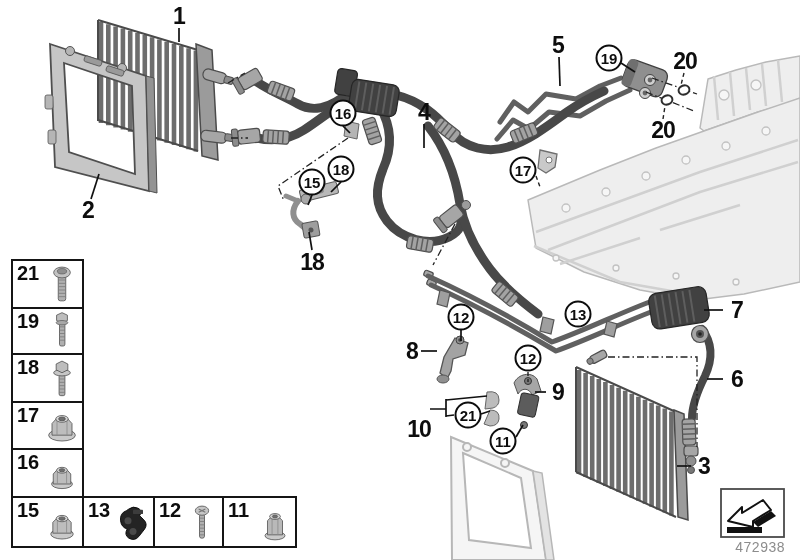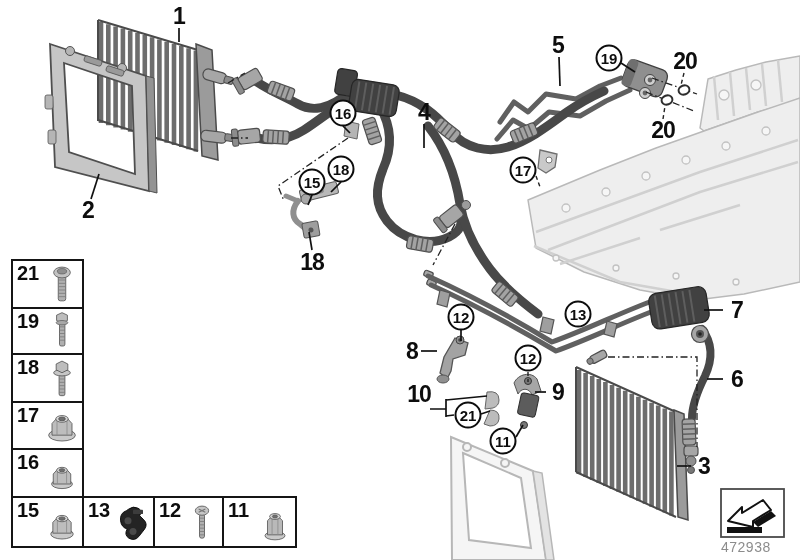--- a/index.html
+++ b/index.html
@@ -26,21 +26,21 @@
            white-space:nowrap;}
   .callout.plain{font-size:23px;letter-spacing:-1px;}
   .callout.circled{width:27px;height:27px;border:2.4px solid #0d0d0d;border-radius:50%;
            background:#fff;font-size:15px;display:flex;align-items:center;justify-content:center;
            box-sizing:border-box;}
   
   .pcell{position:absolute;background:#fff;border:2px solid #151515;box-sizing:border-box;}
   .pcell .num{position:absolute;left:4px;top:1px;font-weight:bold;font-size:20px;color:#0d0d0d;}
   .pcell .picon{position:absolute;right:1px;bottom:2px;width:38px;height:40px;}
   
-  #fig-number{position:absolute;left:721px;top:539px;width:64px;text-align:left;
+  #fig-number{position:absolute;left:721px;top:539px;width:64px;text-align:right;
            font-size:14px;color:#8c8c8c;letter-spacing:0.5px;}
 </style>
 </head>
 <body>
 
 <div id="stage">
 
 <svg id="art" width="800" height="560" viewBox="0 0 800 560">
 
   <defs>
@@ -365,21 +365,21 @@
 <div id="callouts">
       <div class="callout plain" style="left: 179px; top: 16px;">1</div>
       <div class="callout plain" style="left: 88px; top: 210px;">2</div>
       <div class="callout plain" style="left: 424px; top: 112px;">4</div>
       <div class="callout plain" style="left: 558px; top: 45px;">5</div>
       <div class="callout plain" style="left: 312px; top: 262px;">18</div>
       <div class="callout plain" style="left: 685px; top: 61px;">20</div>
       <div class="callout plain" style="left: 663px; top: 130px;">20</div>
       <div class="callout plain" style="left: 412px; top: 351px;">8</div>
       <div class="callout plain" style="left: 558px; top: 392px;">9</div>
-      <div class="callout plain" style="left: 419px; top: 394px;">10</div>
+      <div class="callout plain" style="left: 419px; top: 429px;">10</div>
       <div class="callout plain" style="left: 737px; top: 310px;">7</div>
       <div class="callout plain" style="left: 737px; top: 379px;">6</div>
       <div class="callout plain" style="left: 704px; top: 466px;">3</div>
       <div class="callout circled" style="left: 343px; top: 113px;">16</div>
       <div class="callout circled" style="left: 609px; top: 58px;">19</div>
       <div class="callout circled" style="left: 523px; top: 170px;">17</div>
       <div class="callout circled" style="left: 341px; top: 169px;">18</div>
       <div class="callout circled" style="left: 312px; top: 182px;">15</div>
       <div class="callout circled" style="left: 461px; top: 317px;">12</div>
       <div class="callout circled" style="left: 578px; top: 314px;">13</div>

